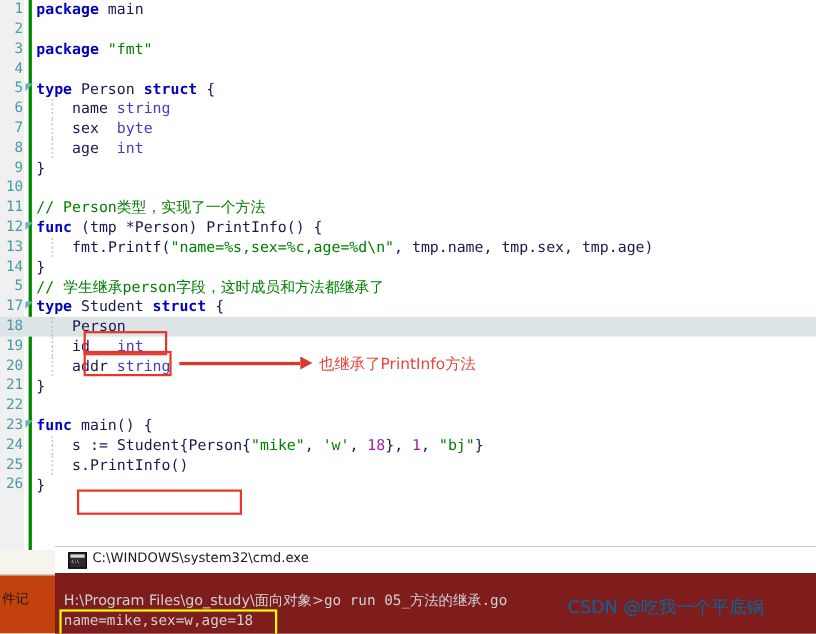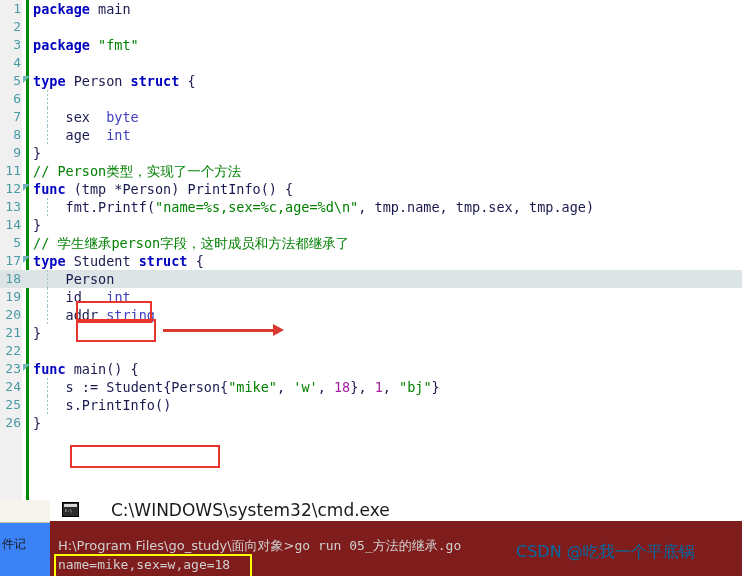--- a/index.html
+++ b/index.html
@@ -71,21 +71,21 @@
     border-top:6px solid transparent;border-bottom:6px solid transparent;
   }
   .ann-text{
     position:absolute;color:#e8453c;font-size:14px;
     font-family:"DejaVu Sans",sans-serif;white-space:nowrap;
   }
 
   
   .bgwin{
     position:absolute;left:0;top:500px;width:50px;height:76px;
-    background:#3b82f6;border-right:1px solid #9a9a8a;
+    background:#c2410c;border-right:1px solid #9a9a8a;
     overflow:hidden;
   }
   .bgwin-top{
     position:absolute;left:0;top:0;width:50px;height:22px;
     background:#f6f4ec;border-bottom:1px solid #c8c4b4;
   }
   .bgwin-txt{
     position:absolute;left:2px;top:36px;font-size:12px;color:#1a1a1a;
     font-family:"DejaVu Sans",sans-serif;white-space:nowrap;
   }
@@ -105,22 +105,22 @@
   }
   .con-icon i{
     position:absolute;left:1px;top:1px;right:1px;height:3px;
     background:#d8d8d8;display:block;
   }
   .con-icon b{
     position:absolute;left:2px;top:6px;font-size:4px;color:#e8e8e8;
     font-family:"DejaVu Sans Mono",monospace;font-weight:normal;line-height:4px;
   }
   .con-title-text{
-    position:absolute;left:34px;top:3px;font-size:17px;color:#1a1a1a;
-    font-family:"DejaVu Sans",sans-serif;white-space:nowrap;margin-left:27px;
+    position:absolute;left:34px;top:3px;font-size:12px;color:#1a1a1a;
+    font-family:"DejaVu Sans",sans-serif;white-space:nowrap;
   }
   .con-body{
     position:absolute;left:0;top:24px;width:692px;height:61px;
     background:#7f1d1d;
   }
   .con-line{
     position:absolute;color:#d0d0d0;font-size:13px;white-space:pre;
     font-family:"DejaVu Sans Mono",monospace;
   }
   .con-line .cn{font-family:"DejaVu Sans",sans-serif;}
@@ -138,24 +138,25 @@
 <div id="editor">
   <div class="gutter-bg"></div>
   <div class="green-bar"></div>
 
   <div class="code-rows" id="rows">
       <div class="row"><span class="ln">1</span><span class="src"><span class="kw">package</span><span class="plain"> </span><span class="plain">main</span></span></div>
       <div class="row"><span class="ln">2</span><span class="src"></span></div>
       <div class="row"><span class="ln">3</span><span class="src"><span class="kw">package</span><span class="plain"> </span><span class="str">"fmt"</span></span></div>
       <div class="row"><span class="ln">4</span><span class="src"></span></div>
       <div class="row"><span class="ln">5</span><span class="fold"></span><span class="src"><span class="kw">type</span><span class="plain"> </span><span class="plain">Person</span><span class="plain"> </span><span class="kw">struct</span><span class="plain"> </span><span class="plain">{</span></span></div>
-      <div class="row"><span class="ln">6</span><span class="guide"></span></div>
+      <div class="row"><span class="ln">6</span><span class="guide"></span><span class="src"><span class="plain"> </span><span class="plain"> </span><span class="plain"> </span><span class="plain"> </span><span class="plain">name</span><span class="plain"> </span><span class="typ">string</span></span></div>
       <div class="row"><span class="ln">7</span><span class="guide"></span><span class="src"><span class="plain"> </span><span class="plain"> </span><span class="plain"> </span><span class="plain"> </span><span class="plain">sex</span><span class="plain"> </span><span class="plain"> </span><span class="typ">byte</span></span></div>
       <div class="row"><span class="ln">8</span><span class="guide"></span><span class="src"><span class="plain"> </span><span class="plain"> </span><span class="plain"> </span><span class="plain"> </span><span class="plain">age</span><span class="plain"> </span><span class="plain"> </span><span class="typ">int</span></span></div>
       <div class="row"><span class="ln">9</span><span class="src"><span class="plain">}</span></span></div>
+      <div class="row"><span class="ln">10</span><span class="src"></span></div>
       <div class="row"><span class="ln">11</span><span class="src"><span class="cmt">// Person<span class="cn">类型，实现了一个方法</span></span></span></div>
       <div class="row"><span class="ln">12</span><span class="fold"></span><span class="src"><span class="kw">func</span><span class="plain"> </span><span class="plain">(</span><span class="plain">tmp</span><span class="plain"> </span><span class="plain">*</span><span class="plain">Person</span><span class="plain">)</span><span class="plain"> </span><span class="plain">PrintInfo</span><span class="plain">(</span><span class="plain">)</span><span class="plain"> </span><span class="plain">{</span></span></div>
       <div class="row"><span class="ln">13</span><span class="guide"></span><span class="src"><span class="plain"> </span><span class="plain"> </span><span class="plain"> </span><span class="plain"> </span><span class="plain">fmt</span><span class="plain">.</span><span class="plain">Printf</span><span class="plain">(</span><span class="str">"name=%s,sex=%c,age=%d\n"</span><span class="plain">,</span><span class="plain"> </span><span class="plain">tmp</span><span class="plain">.</span><span class="plain">name</span><span class="plain">,</span><span class="plain"> </span><span class="plain">tmp</span><span class="plain">.</span><span class="plain">sex</span><span class="plain">,</span><span class="plain"> </span><span class="plain">tmp</span><span class="plain">.</span><span class="plain">age</span><span class="plain">)</span></span></div>
       <div class="row"><span class="ln">14</span><span class="src"><span class="plain">}</span></span></div>
       <div class="row"><span class="ln">5</span><span class="src"><span class="cmt">// <span class="cn">学生继承</span>person<span class="cn">字段，这时成员和方法都继承了</span></span></span></div>
       <div class="row"><span class="ln">17</span><span class="fold"></span><span class="src"><span class="kw">type</span><span class="plain"> </span><span class="plain">Student</span><span class="plain"> </span><span class="kw">struct</span><span class="plain"> </span><span class="plain">{</span></span></div>
       <div class="row hl"><span class="ln">18</span><span class="guide"></span><span class="src"><span class="plain"> </span><span class="plain"> </span><span class="plain"> </span><span class="plain"> </span><span class="plain">Person</span></span></div>
       <div class="row"><span class="ln">19</span><span class="guide"></span><span class="src"><span class="plain"> </span><span class="plain"> </span><span class="plain"> </span><span class="plain"> </span><span class="plain">id</span><span class="plain"> </span><span class="plain"> </span><span class="plain"> </span><span class="typ">int</span></span></div>
       <div class="row"><span class="ln">20</span><span class="guide"></span><span class="src"><span class="plain"> </span><span class="plain"> </span><span class="plain"> </span><span class="plain"> </span><span class="plain">addr</span><span class="plain"> </span><span class="typ">string</span></span></div>
       <div class="row"><span class="ln">21</span><span class="src"><span class="plain">}</span></span></div>
@@ -165,20 +166,21 @@
       <div class="row"><span class="ln">25</span><span class="guide"></span><span class="src"><span class="plain"> </span><span class="plain"> </span><span class="plain"> </span><span class="plain"> </span><span class="plain">s</span><span class="plain">.</span><span class="plain">PrintInfo</span><span class="plain">(</span><span class="plain">)</span></span></div>
       <div class="row"><span class="ln">26</span><span class="src"><span class="plain">}</span></span></div>
     </div>
 
   <div class="redbox" style="left:76px;top:301px;width:72px;height:18px;"></div>
   <div class="redbox" style="left:76px;top:319px;width:76px;height:19px;"></div>
   <div class="redbox" style="left:70px;top:445px;width:146px;height:19px;"></div>
 
   <div class="arrow-line" style="left:163px;top:329px;width:110px;"></div>
   <div class="arrow-head" style="left:273px;top:324px;"></div>
+  <div class="ann-text" style="left:290px;top:322px;">也继承了PrintInfo方法</div>
 </div>
 
 <div class="bgwin">
   <div class="bgwin-top"></div>
   <div class="bgwin-txt">件记</div>
 </div>
 
 <div id="console">
   <div class="con-title">
     <span class="con-icon">

